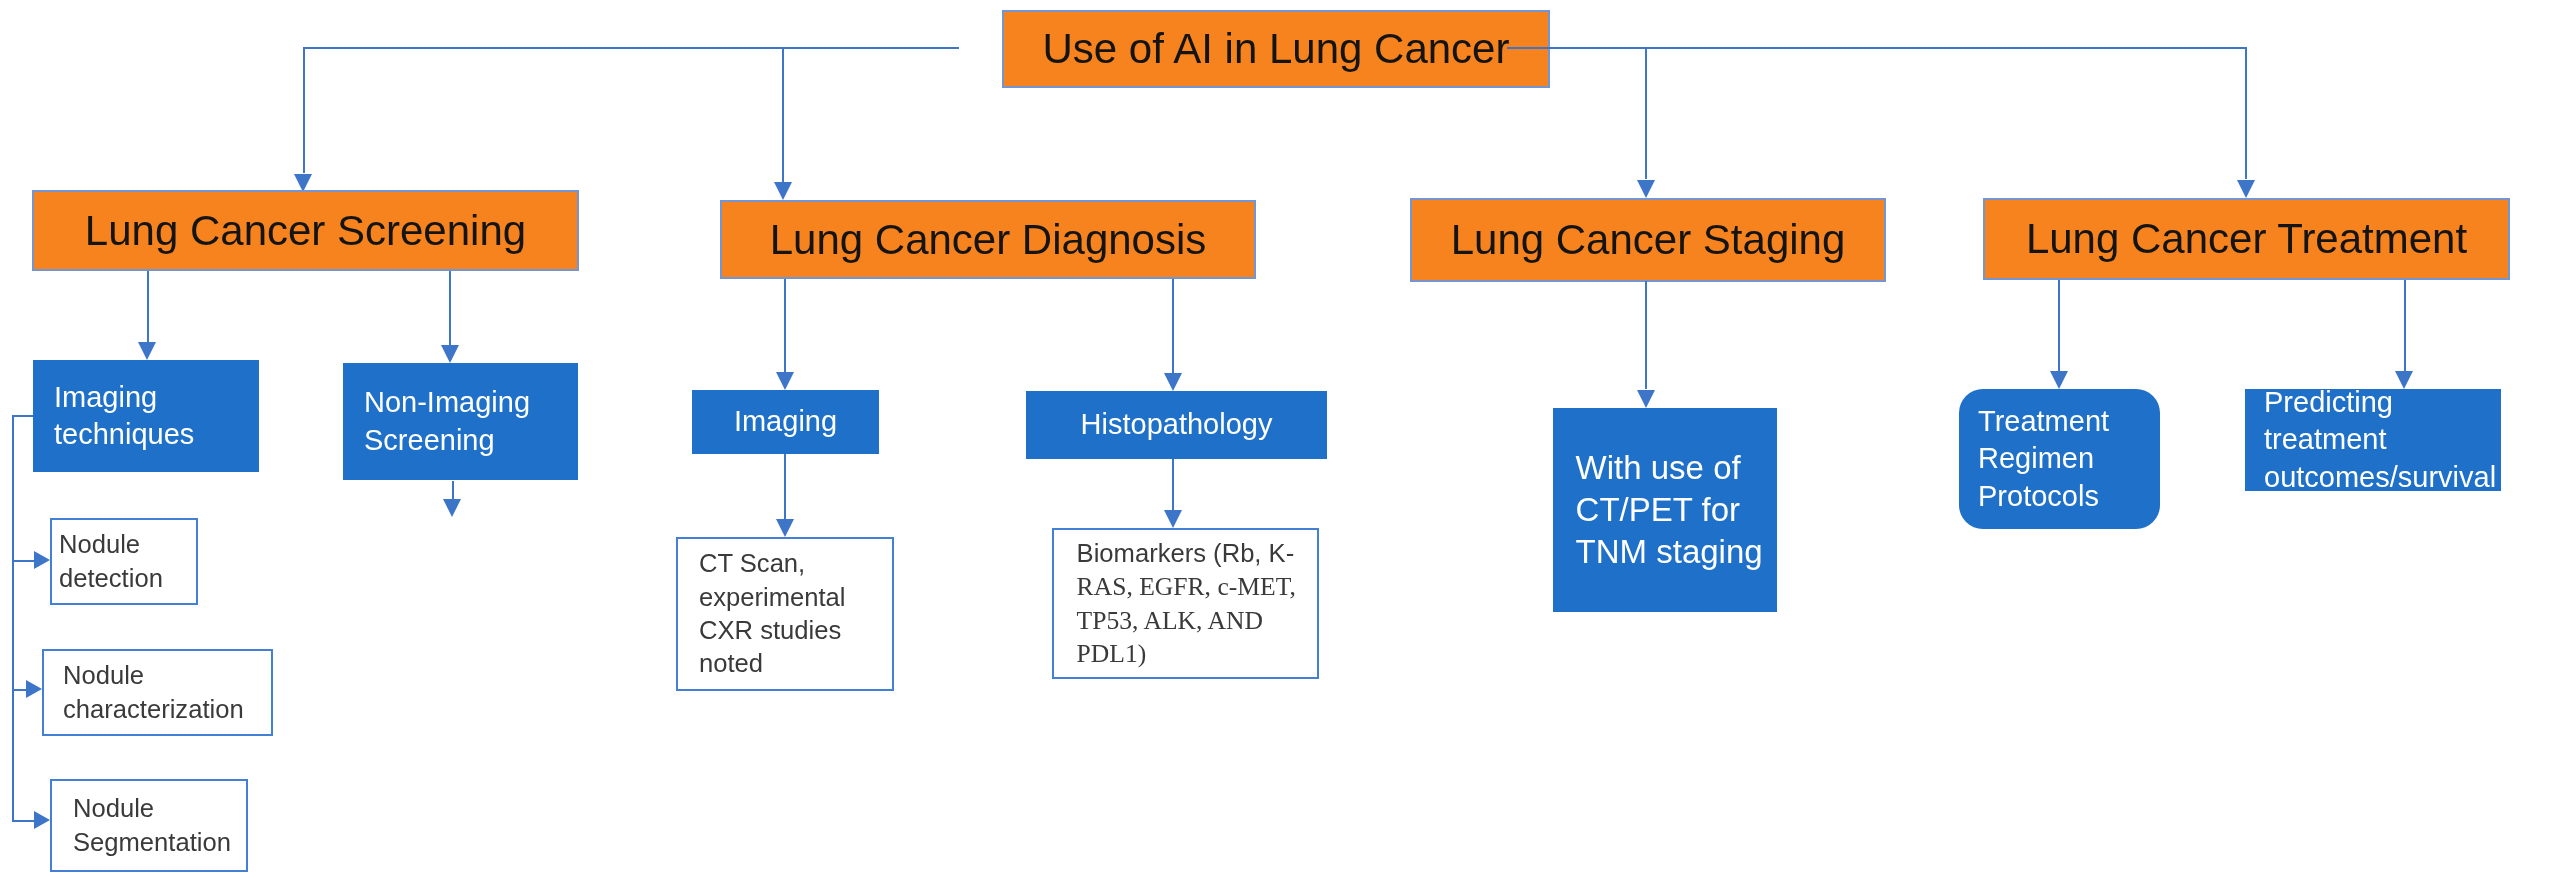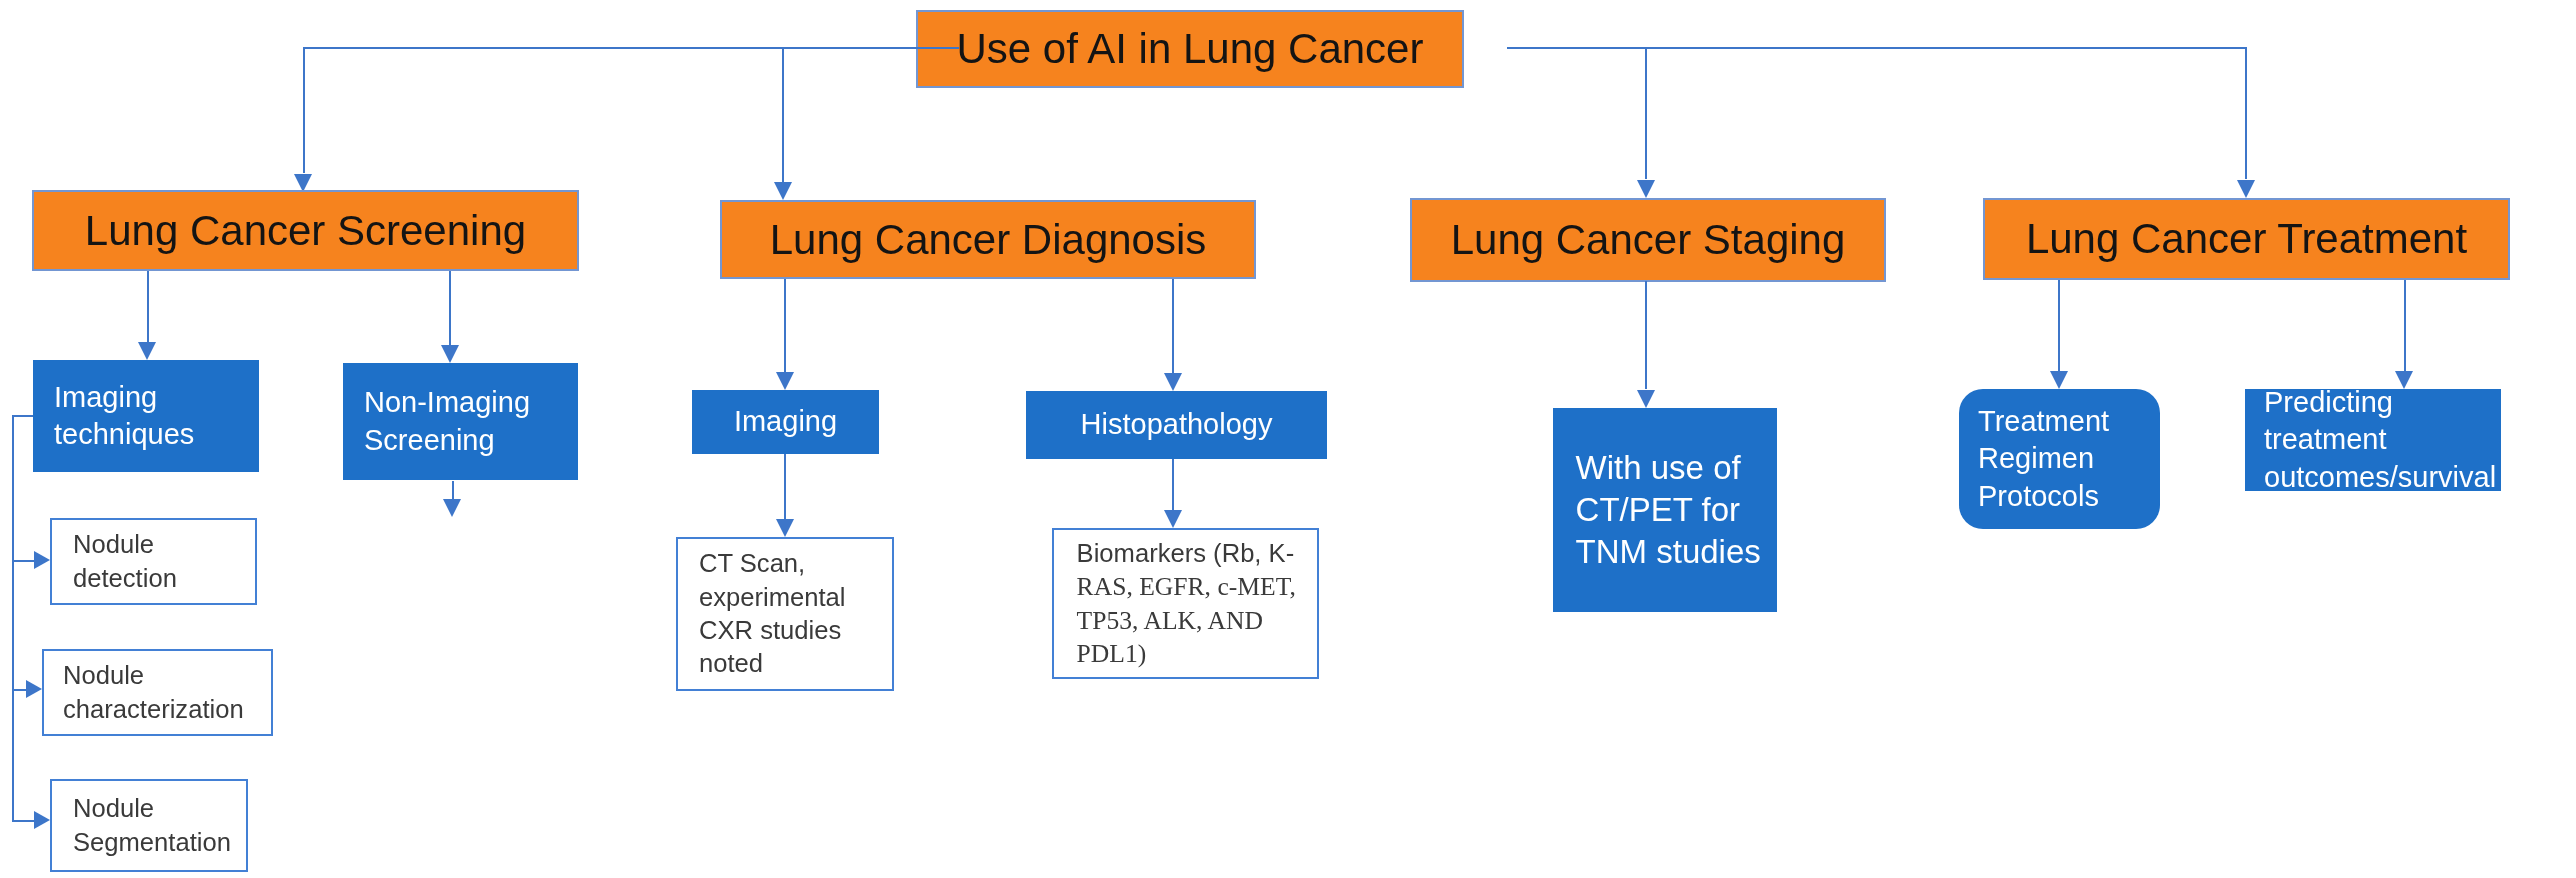--- a/index.html
+++ b/index.html
@@ -19,21 +19,21 @@
   .arrow-right{position:absolute;width:0;height:0;
                border-top:9.8px solid transparent;border-bottom:9.8px solid transparent;
                border-left:16.6px solid #3D76C9;}
   .serif{font-family:"Liberation Serif",serif;}
 </style>
 </head>
 <body>
 
 <div id="canvas">
 
-  <div class="node orange" style="left:916px;top:9.8px;width:548px;height:78px;">
+  <div class="node orange" style="left:1002px;top:9.8px;width:548px;height:78px;">
     <span>Use of AI in Lung Cancer</span>
   </div>
 
   <div class="hline" style="left:304px;top:47px;width:655px;"></div>
   <div class="hline" style="left:1507px;top:47px;width:740px;"></div>
 
   <div class="vline" style="left:303px;top:47px;height:126px;"></div>
   <div class="arrow-down" style="left:294px;top:174px;"></div>
 
   <div class="vline" style="left:782px;top:47px;height:135px;"></div>
@@ -80,21 +80,21 @@
 
   <div class="hline" style="left:12px;top:560px;width:22px;"></div>
   <div class="arrow-right" style="left:34px;top:551px;"></div>
 
   <div class="hline" style="left:12px;top:689px;width:13.5px;"></div>
   <div class="arrow-right" style="left:25.6px;top:680px;"></div>
 
   <div class="hline" style="left:12px;top:820px;width:22px;"></div>
   <div class="arrow-right" style="left:34px;top:811px;"></div>
 
-  <div class="node whitebox" style="left:50px;top:518px;width:207px;height:87px;padding-left:21px;">
+  <div class="node whitebox" style="left:50px;top:518px;width:148px;height:87px;padding-left:7px;">
     <span>Nodule detection</span>
   </div>
 
   <div class="node whitebox" style="left:42px;top:649px;width:231px;height:87px;padding-left:19px;">
     <span>Nodule characterization</span>
   </div>
 
   <div class="node whitebox" style="left:50px;top:779px;width:198px;height:93px;padding-left:21px;">
     <span>Nodule Segmentation</span>
   </div>
@@ -128,21 +128,21 @@
   <div class="arrow-down" style="left:1164px;top:510px;"></div>
 
   <div class="node whitebox" style="left:1052px;top:528px;width:267px;height:151px;padding:11.3px 13.5px 11.3px 22.6px;">
     <span><span>Biomarkers (Rb, K-</span><span class="serif">RAS, EGFR, c-MET, TP53, ALK, AND PDL1)</span></span>
   </div>
 
   <div class="vline" style="left:1645px;top:281px;height:108px;"></div>
   <div class="arrow-down" style="left:1637px;top:390px;"></div>
 
   <div class="node blue" style="left:1553px;top:408px;width:224px;height:204px;padding-left:22.6px;padding-right:11.3px;font-size:33px;">
-    <span>With use of CT/PET for TNM studies</span>
+    <span>With use of CT/PET for TNM staging</span>
   </div>
 
   <div class="vline" style="left:2058px;top:280px;height:91px;"></div>
   <div class="arrow-down" style="left:2050px;top:371px;"></div>
 
   <div class="vline" style="left:2404px;top:280px;height:91px;"></div>
   <div class="arrow-down" style="left:2395px;top:371px;"></div>
 
   <div class="node blue" style="left:1959px;top:389px;width:201px;height:140px;padding-left:19px;border-radius:24px;">
     <span>Treatment Regimen Protocols</span>

